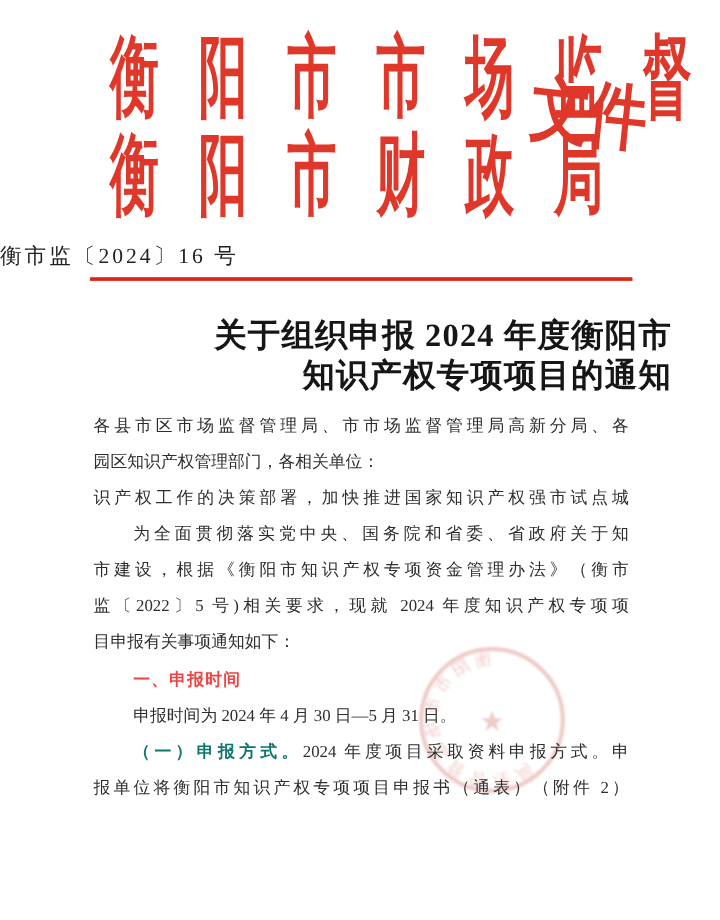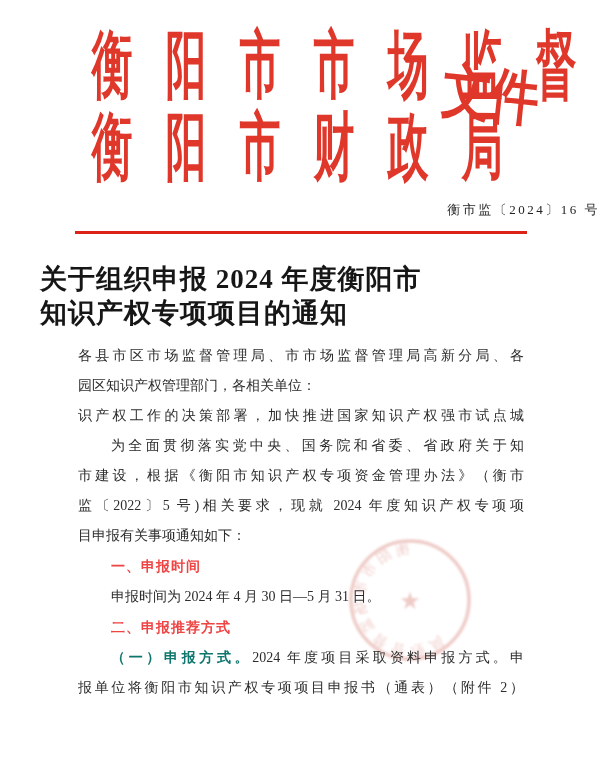--- a/index.html
+++ b/index.html
@@ -35,34 +35,34 @@
     font-size:60px; line-height:64px;
     letter-spacing:-2px;
     transform:rotate(6deg) scaleX(0.82);
     transform-origin:left top;
     white-space:nowrap;
   }
 
   
   .doc-number {
     position:absolute; left:0; top:201px; width:600px;
-    text-align:right;
-    font-size:13px; letter-spacing:2.5px;
+    text-align:left;
+    font-size:18px; letter-spacing:2.5px;
     color:#222222;
   }
   .red-rule {
     position:absolute; left:75px; top:231px; width:452px; height:3px;
     background:#dd2317;
     border-bottom:1px solid rgba(221,35,23,0.45);
   }
 
   
   .doc-title {
     position:absolute; left:40px; top:262px; width:520px;
-    text-align:left;
+    text-align:right;
     font-size:27px; line-height:34px; font-weight:700;
     color:#161616; letter-spacing:1px;
     z-index:2;
   }
 
   
   .body-text {
     position:absolute; left:78px; top:341px; width:446px;
     font-size:14px; line-height:30px;
     color:#2d2d2d;
@@ -143,18 +143,17 @@
   <div class="body-text">
       <div class="bline fill"><span class="seg-normal">各县市区市场监督管理局、市市场监督管理局高新分局、各</span></div>
       <div class="bline"><span class="seg-normal">园区知识产权管理部门，各相关单位：</span></div>
       <div class="bline fill"><span class="seg-normal">识产权工作的决策部署，加快推进国家知识产权强市试点城</span></div>
       <div class="bline fill indent"><span class="seg-normal">为全面贯彻落实党中央、国务院和省委、省政府关于知</span></div>
       <div class="bline fill"><span class="seg-normal">市建设，根据《衡阳市知识产权专项资金管理办法》（衡市</span></div>
       <div class="bline fill"><span class="seg-normal">监〔2022〕5 号)相关要求，现就 2024 年度知识产权专项项</span></div>
       <div class="bline"><span class="seg-normal">目申报有关事项通知如下：</span></div>
       <div class="bline indent"><span class="seg-heading">一、申报时间</span></div>
       <div class="bline indent"><span class="seg-normal">申报时间为 2024 年 4 月 30 日—5 月 31 日。</span></div>
-      <div class="bline indent"><span class="seg-heading">二、申报推荐方式</span></div>
       <div class="bline fill indent"><span class="seg-kai">（一）申报方式。</span><span class="seg-normal">2024 年度项目采取资料申报方式。申</span></div>
       <div class="bline fill"><span class="seg-normal">报单位将衡阳市知识产权专项项目申报书（通表）（附件 2）</span></div>
     </div>
 
 </div>
 
 </body></html>

